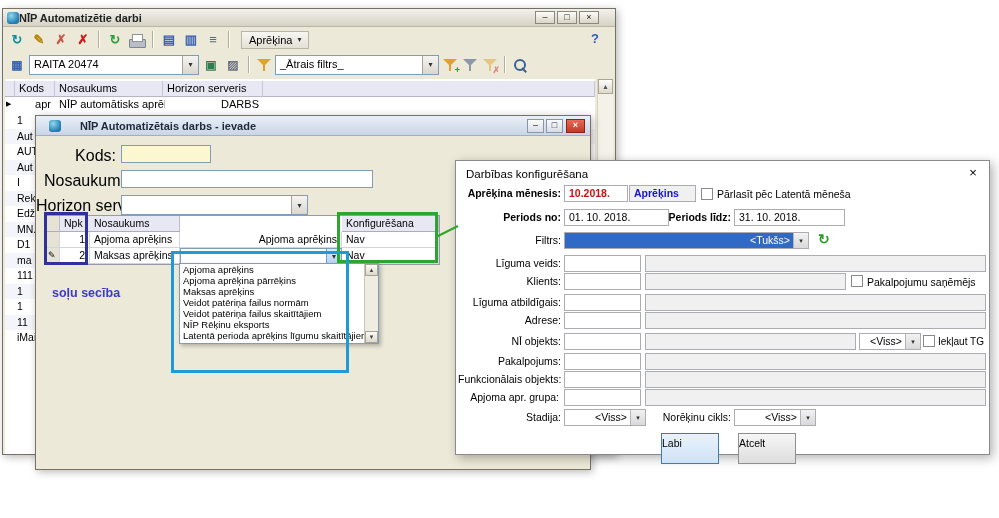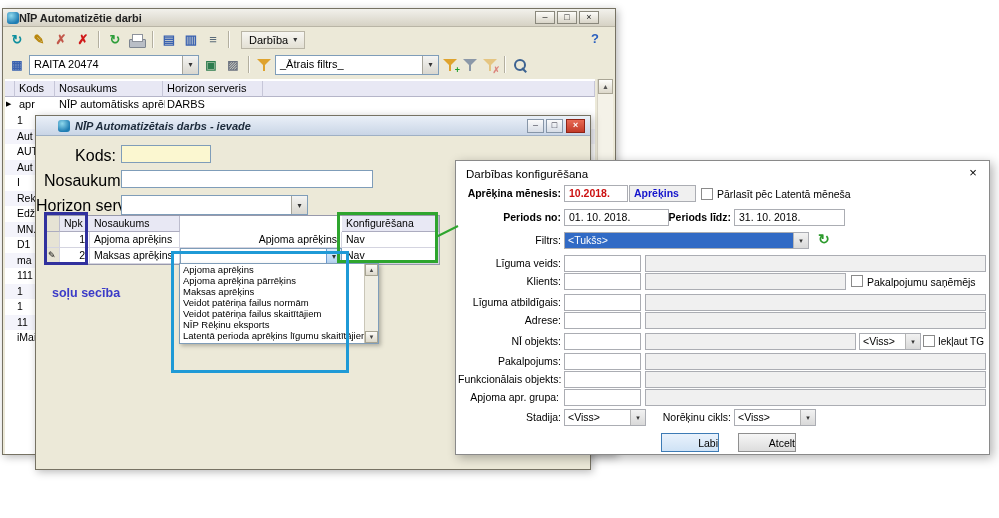--- a/index.html
+++ b/index.html
@@ -52,33 +52,33 @@
 
   .printer { width: 20px; height: 18px; position: relative; flex: 0 0 auto; }
   .printer::before { content: ""; position: absolute; left: 2px; top: 8px; width: 15px; height: 7px;
     background: #b9bec6; border: 1px solid #7d8590; border-radius: 1px; }
   .printer::after { content: ""; position: absolute; left: 5px; top: 3px; width: 9px; height: 6px;
     background: #fff; border: 1px solid #8d929b; }
 
   
   .th { position: absolute; height: 16px; background: #e8e8f4; border-right: 1px solid #c6c6d8;
     border-bottom: 1px solid #b5b5c8; font-size: 11px; padding: 1px 4px; white-space: nowrap; overflow: hidden; }
-  .cell { position: absolute; height: 16px; font-size: 11px; padding: 1px 4px; white-space: nowrap; overflow: hidden; }
+  .cell { position: absolute; height: 16px; font-size: 11px; padding: 1px 4px; white-space: nowrap; overflow: hidden; text-align: right; }
   .frag { position: absolute; left: 0; width: 590px; height: 15.5px; font-size: 10.5px;
     padding: 1px 0 0 12px; white-space: nowrap; overflow: hidden; }
   .frag:nth-child(even) { background: #f4f4fb; }
 
   .sb-track { position: absolute; background: #f4f2e8; border-left: 1px solid #d8d4c6; }
   .sb-btn { position: absolute; background: linear-gradient(#fdfdfb,#dcd8ca); border: 1px solid #a9a595;
     font-size: 7px; text-align: center; line-height: 13px; color: #555; }
 
   
   .dlg-titlebar { position: absolute; left: 0; top: 0; right: 0; height: 20px;
     background: linear-gradient(#eaf0f8,#c9d5e6); border-bottom: 1px solid #9fb0c4;
-    display: flex; align-items: center; gap: 5px; padding: 0 22px; font-style: italic; }
+    display: flex; align-items: center; gap: 19px; padding: 0 13px; }
   .dlg-title-text { font-size: 11px; font-weight: bold; color: #1c2a3a; white-space: nowrap; }
   .dlg-btn { position: absolute; top: 3px; width: 17px; height: 14px;
     background: linear-gradient(#fbfbfb,#d7dde6); border: 1px solid #8796a8;
     font-size: 9px; line-height: 11px; text-align: center; color: #223; }
   .dlg-btn.close { width: 19px; background: linear-gradient(#e86a55,#c23a28); border: 1px solid #8d2316;
     color: #fff; font-weight: bold; }
 
   .field-label { position: absolute; font-size: 16px; text-align: right; white-space: nowrap; }
   .inp { position: absolute; background: #fff; border: 1px solid #7f9db9; font-size: 11px;
     padding: 2px 4px; white-space: nowrap; overflow: hidden; }
@@ -104,27 +104,27 @@
   .ann { position: absolute; z-index: 60; pointer-events: none; }
 
   
   .cfg { position: absolute; background: #fff; border: 1px solid #8a8a8a; box-shadow: 3px 3px 10px rgba(0,0,0,.3); z-index: 30; }
   .clabel { position: absolute; font-size: 10.5px; text-align: right; white-space: nowrap; overflow: hidden; }
   .clabel.left { text-align: left; }
   .clabel.b { font-weight: bold; }
   .cinp { position: absolute; height: 17px; background: #fff; border: 1px solid #abadb3; font-size: 10.5px;
     padding: 1px 4px; white-space: nowrap; overflow: hidden; }
   .cinp.gray { background: #f0f0f0; }
-  .ccombo { position: absolute; height: 17px; background: #fff; border: 1px solid #abadb3; display: flex; align-items: stretch; }
+  .ccombo { position: absolute; height: 17px; background: #fff; border: 1px solid #abadb3; display: flex; align-items: stretch; text-align: right; }
   .ccombo .ct { flex: 1; font-size: 10.5px; padding: 1px 3px; white-space: nowrap; overflow: hidden; }
   .ccombo .ct.sel { background: #316ac5; color: #fff; }
   .ccombo .cb { width: 15px; background: linear-gradient(#f2f2f2,#d9d9d9); border-left: 1px solid #b5b5b5;
     display: flex; align-items: center; justify-content: center; font-size: 7px; color: #333; flex: 0 0 auto; }
   .chk { position: absolute; width: 12px; height: 12px; background: #fff; border: 1px solid #8a8a8a; }
-  .cbtn { position: absolute; height: 19px; font-size: 10.5px; text-align: right; padding-top: 3px;
+  .cbtn { position: absolute; height: 31px; font-size: 10.5px; text-align: left; padding-top: 3px;
     background: linear-gradient(#f6f6f6,#dddddd); border: 1px solid #8f8f8f; }
   .cbtn.default { background: linear-gradient(#e9f2fc,#cfe2f5); border: 1px solid #3d7bb5; }
 </style>
 </head>
 <body>
 
 <div class="win" style="left:2px;top:8px;width:614px;height:447px;z-index:1">
 
   <div class="mw-titlebar">
     <span class="appico"></span>
@@ -141,21 +141,21 @@
     <span class="ico" style="color:#d01818">✗</span>
     <span class="vsep"></span>
     <span class="ico" style="color:#2e9e3a">↻</span>
     <span class="printer"></span>
     <span class="vsep"></span>
     <span class="ico" style="color:#3a62b0">▤</span>
     <span class="ico" style="color:#3a62b0">▥</span>
     <span class="ico" style="color:#5a6b7a">≡</span>
     <span class="vsep"></span>
     <span class="menu-btn">
-      <span>Darbība</span>
+      <span>Aprēķina</span>
       <span class="arrow-glyph">▾</span>
     </span>
     <span class="abs" style="right:16px;top:4px;color:#2a5fbf;font-weight:bold;font-size:13px">?</span>
   </div>
 
   <div class="toolbar" style="top:43px;height:25px">
     <span class="ico" style="color:#3a62b0;font-size:12px">▦</span>
     <span class="combo" style="width:170px">
       <span class="ct">RAITA 20474</span>
       <span class="cb">▾</span>

